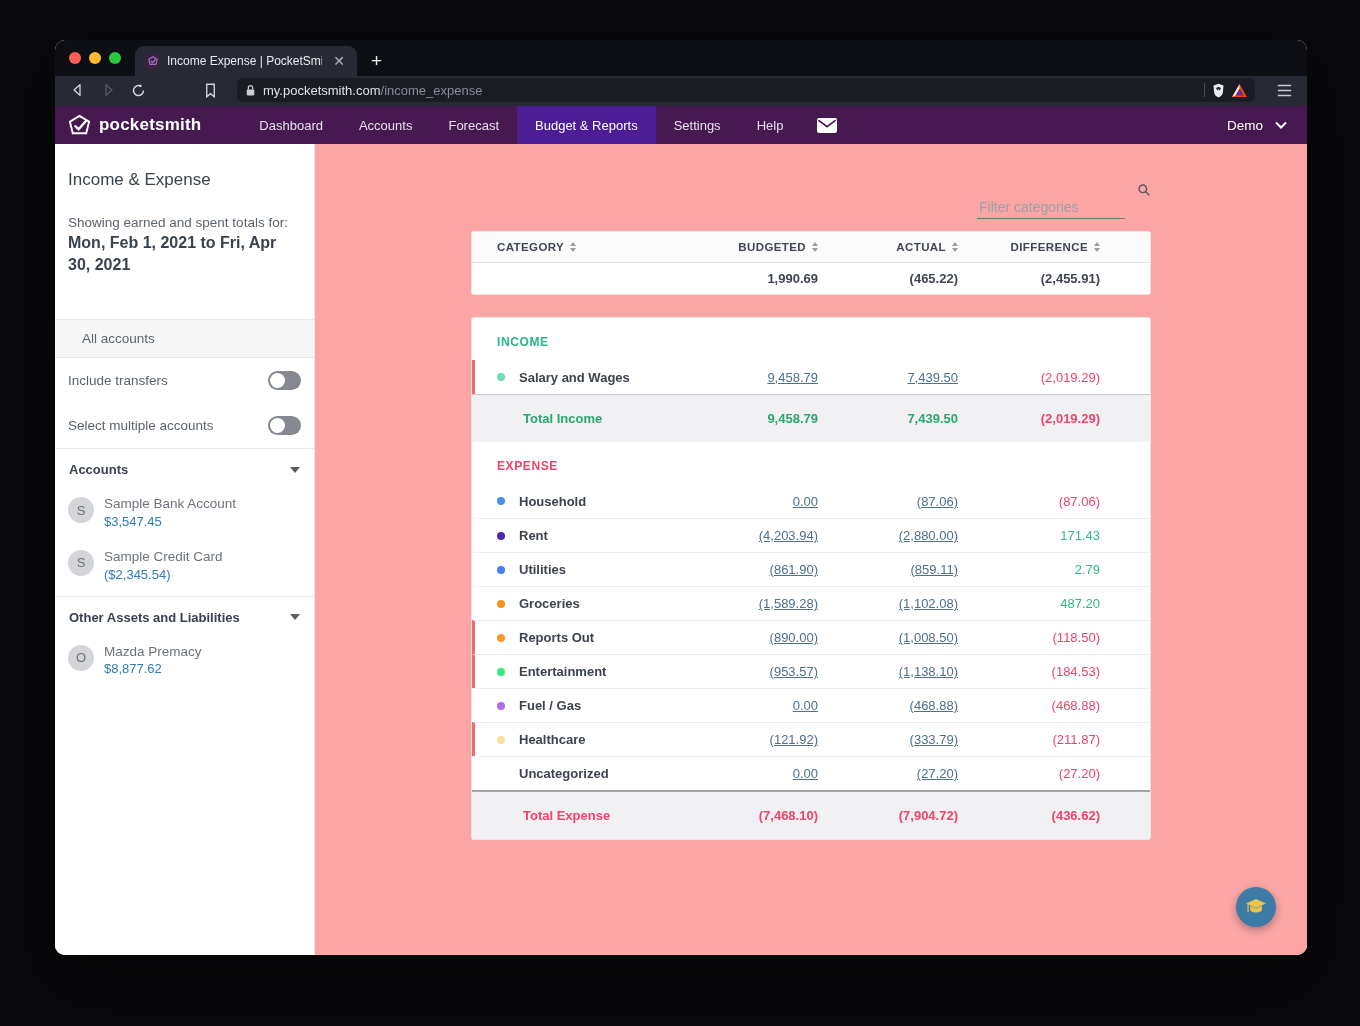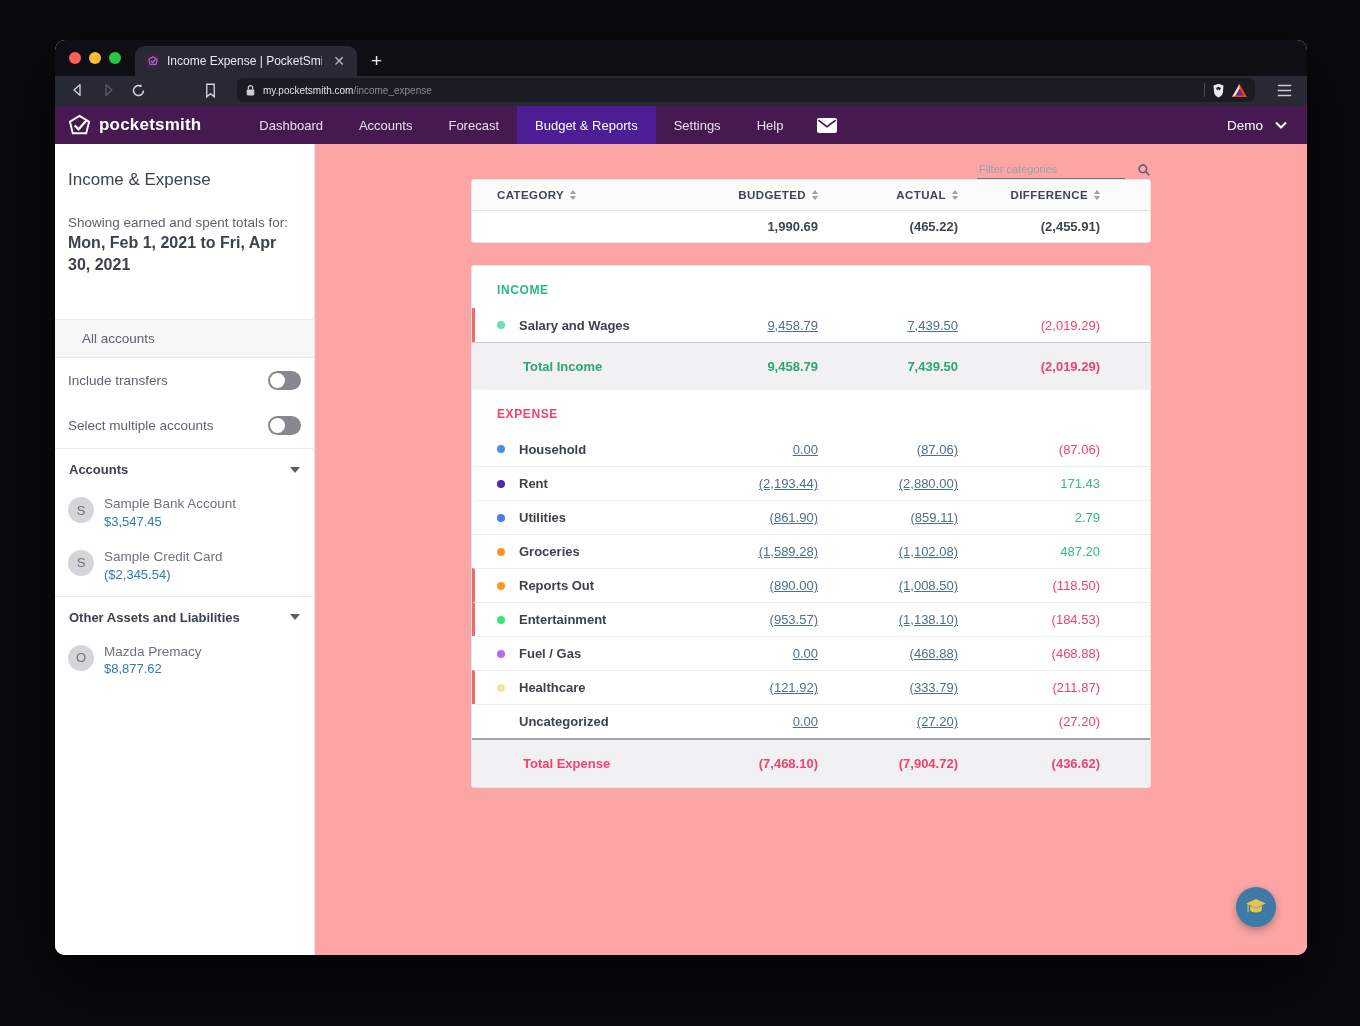--- a/index.html
+++ b/index.html
@@ -14,21 +14,21 @@
   .tl-red{background:#ff5f57;} .tl-yellow{background:#febc2e;} .tl-green{background:#28c840;}
   .tab { height:30px; width:222px; background:#272935; border-radius:9px 9px 0 0; display:flex; align-items:center; padding:0 8px 0 10px; gap:7px; }
   .tab-favicon { width:15px; height:15px; border-radius:3px; background:#3a2240; display:flex; align-items:center; justify-content:center; flex:none; }
   .tab-title { color:#e8eaed; font-size:12px; white-space:nowrap; overflow:hidden; flex:1; }
   .tab-close { color:#b6b9c2; font-size:14px; line-height:1; padding:2px 4px; }
   .newtab { color:#e8eaed; font-size:19px; font-weight:300; padding:0 14px 4px 14px; }
 
   .toolbar { height:30px; background:#272935; display:flex; align-items:center; padding:0 10px 2px 10px; gap:4px; flex:none; }
   .nav-ic { width:26px; height:22px; display:flex; align-items:center; justify-content:center; }
   .urlbar { flex:1; height:24px; margin:0 8px 0 10px; background:#1a1b23; border-radius:6px; display:flex; align-items:center; padding:0 8px; gap:7px; }
-  .url-text { font-size:10px; color:#dfe1e5; white-space:nowrap; flex:1; }
+  .url-text { font-size:13px; color:#dfe1e5; white-space:nowrap; flex:1; }
   .url-text .path { color:#8a8d98; }
   .url-sep { width:1px; height:14px; background:#4a4d58; }
   .menu-ic { margin-left:4px; }
 
   
   .appnav { height:38px; background:#461a51; display:flex; align-items:stretch; color:#fff; flex:none; }
   .brand { display:flex; align-items:center; gap:8px; padding:0 14px 0 13px; }
   .brand-text { font-size:17px; font-weight:bold; letter-spacing:.2px; }
   .menu { display:flex; align-items:stretch; margin-left:26px; }
   .menu-item { display:flex; align-items:center; padding:0 18px; font-size:13px; color:#e9e0ee; cursor:pointer; }
@@ -58,25 +58,25 @@
   .acct-bal { font-size:13px; font-weight:normal; color:#2f7ab8; margin-top:1px; }
 
   .main { flex:1; overflow:hidden; position:relative; }
   .page-header { height:93px; background:#7d3d98; color:#fff; padding:18px 0 0 22px; }
   .page-title { font-size:21px; font-weight:500; letter-spacing:.2px; }
   .ph-meta { display:flex; align-items:center; gap:22px; margin-top:17px; }
   .ph-chip { display:flex; align-items:center; gap:7px; font-size:13px; cursor:pointer; }
 
   .content { width:680px; margin:0 auto; }
   .filter-row { display:flex; justify-content:flex-end; align-items:center; margin-top:16px; gap:12px; }
-  .filter-input { width:148px; background:transparent; border:none; border-bottom:1px solid #6d7278; font-size:11px; color:#3a4350; padding:3px 2px; outline:none; font-family:"Liberation Sans",sans-serif; }
+  .filter-input { width:148px; background:transparent; border:none; border-bottom:1px solid #6d7278; font-size:14px; color:#3a4350; padding:3px 2px; outline:none; font-family:"Liberation Sans",sans-serif;margin-top:36px; }
   .filter-input::placeholder { color:#9aa0a6; }
 
   .card { background:#fff; border:1px solid #e6e6e9; border-radius:3px; }
-  .card1 { }
+  .card1 { margin-top:12px; }
   .card2 { margin-top:22px; margin-bottom:46px; }
 
   .trow { display:flex; align-items:center; font-size:13px; color:#3c434d; }
   .c { flex:none; }
   .c-name { flex:1; display:flex; align-items:center; padding-left:25px; min-width:0; }
   .c-b { width:153px; text-align:right; }
   .c-a { width:140px; text-align:right; }
   .c-d { width:142px; text-align:right; }
   .trow { padding-right:50px; }
 
@@ -358,21 +358,21 @@
     <div class="c c-b"><a class="lnk cell-b">0.00</a></div>
     <div class="c c-a"><a class="lnk cell-a">(87.06)</a></div>
     <div class="c c-d cell-d neg">(87.06)</div>
   </div>
 
   <div class="trow cat-row">
     <div class="c c-name">
       <span class="dot" style="background: rgb(75, 40, 173);"></span>
       <span class="cat-name">Rent</span>
     </div>
-    <div class="c c-b"><a class="lnk cell-b">(2,193.44)</a></div>
+    <div class="c c-b"><a class="lnk cell-b">(4,203.94)</a></div>
     <div class="c c-a"><a class="lnk cell-a">(2,880.00)</a></div>
     <div class="c c-d cell-d pos">171.43</div>
   </div>
 
   <div class="trow cat-row">
     <div class="c c-name">
       <span class="dot" style="background: rgb(74, 125, 240);"></span>
       <span class="cat-name">Utilities</span>
     </div>
     <div class="c c-b"><a class="lnk cell-b">(861.90)</a></div>

